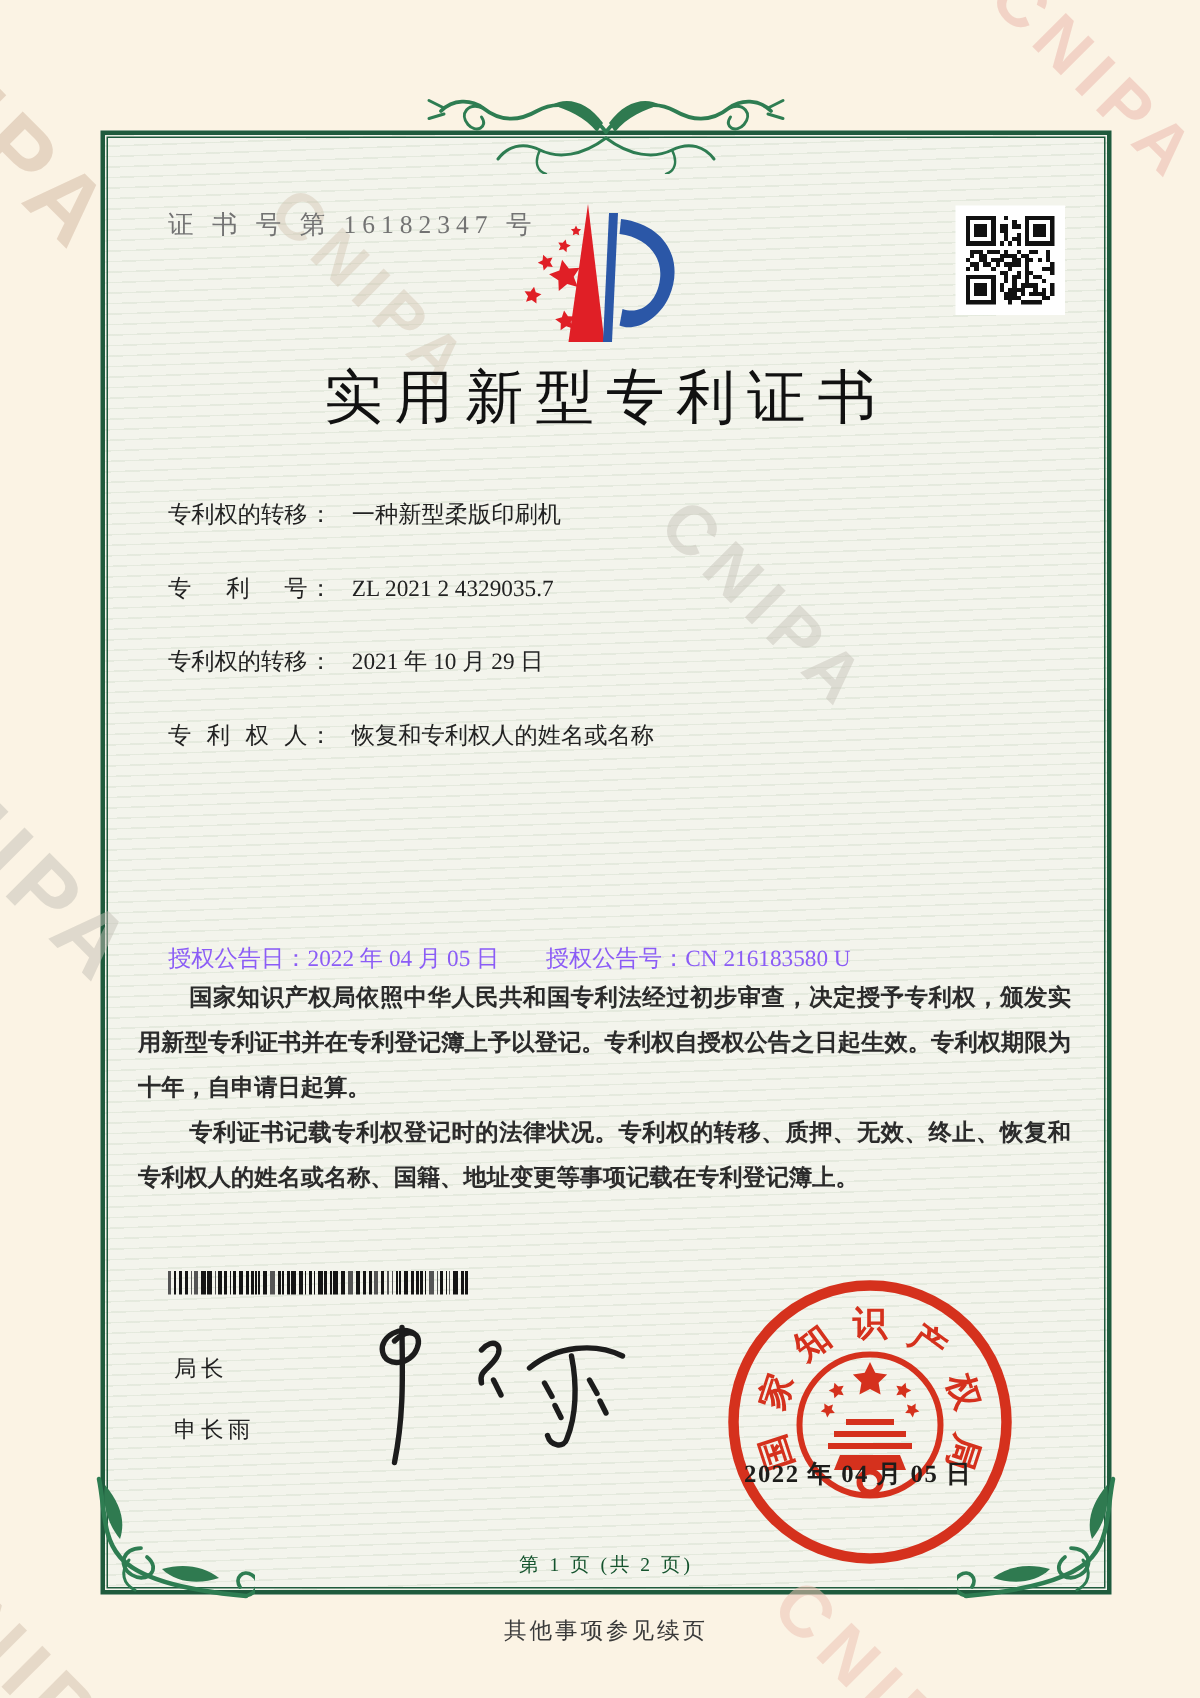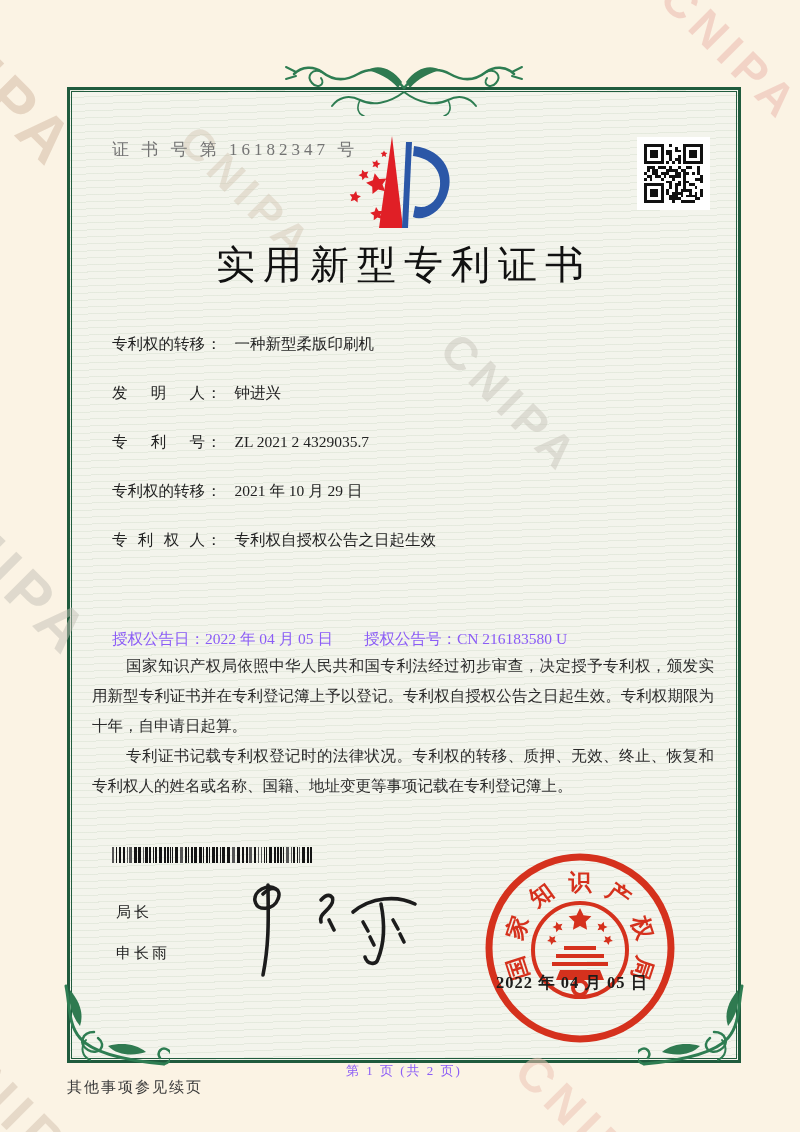--- a/index.html
+++ b/index.html
@@ -45,35 +45,35 @@
   .fields{position:absolute;left:112px;top:334px;width:600px;font-size:15.5px;color:#222;}
   .frow{height:20px;line-height:20px;margin-bottom:29px;white-space:nowrap;}
   .flabel{display:inline-block;width:93px;text-align:justify;text-align-last:justify;vertical-align:top;}
   .fcolon{display:inline-block;margin:0 13px 0 1px;}
   .grant-row{position:absolute;left:112px;top:629px;font-size:15.5px;color:#8b5cf6;white-space:nowrap;}
   .grant-pair1{display:inline-block;width:248px;}
   .paras{
     position:absolute;left:92px;top:651px;width:622px;
     font-size:15.5px;line-height:30px;color:#2b2b2b;text-align:justify;
   }
-  .paras p{text-indent:2.2em;}
+  .paras p{text-indent:2.2em;font-weight:bold;}
   .barcode{position:absolute;left:110px;top:847px;}
   .signer{position:absolute;left:116px;top:903px;font-family:"Liberation Sans","DejaVu Sans",sans-serif;
     font-size:15px;letter-spacing:3px;color:#222;}
   .signer div{margin-bottom:22px;}
   .signature{position:absolute;left:225px;top:878px;}
   .seal{position:absolute;left:482px;top:850px;width:196px;height:196px;}
   .seal-char{fill:var(--seal-red);font-size:23px;font-weight:bold;text-anchor:middle;
     font-family:"Liberation Serif","DejaVu Serif",serif;}
   .seal-date{
     position:absolute;left:496px;top:972px;width:180px;font-size:16.5px;font-weight:bold;
     color:#1d1d1b;letter-spacing:1px;white-space:nowrap;
   }
-  .page-info{position:absolute;left:67px;top:1034px;width:674px;text-align:center;font-size:13px;color:#8b5cf6;letter-spacing:2px;margin-top:28px;}
-  .continuation{position:absolute;left:67px;top:1078px;width:674px;font-size:15px;color:#3a3a3a;letter-spacing:2px;}
+  .page-info{position:absolute;left:67px;top:1034px;width:674px;text-align:center;font-size:13px;color:#14532d;letter-spacing:2px;}
+  .continuation{position:absolute;left:67px;top:1078px;width:674px;text-align:center;font-size:15px;color:#3a3a3a;letter-spacing:2px;}
 </style>
 </head>
 <body>
 
 <span class="wm" style="left:-70px;top:-32px;font-size:64px;color:rgba(214,188,166,0.55);">CNIPA</span>
 <span class="wm" style="left:688px;top:-30px;font-size:46px;color:rgba(236,190,178,0.6);">CNIPA</span>
 <span class="wm" style="left:205px;top:116px;font-size:44px;color:rgba(206,191,171,0.4);">CNIPA</span>
 <span class="wm" style="left:468px;top:322px;font-size:46px;color:rgba(200,196,186,0.5);">CNIPA</span>
 <span class="wm" style="left:-48px;top:468px;font-size:60px;color:rgba(196,191,181,0.5);">CNIPA</span>
 <span class="wm" style="left:-32px;top:1018px;font-size:56px;color:rgba(214,194,176,0.55);">CNIPA</span>
@@ -273,30 +273,27 @@
       </svg>
   </div>
 
   <div class="title">实用新型专利证书</div>
 
   <div class="fields">
     <div class="frow">
       <span class="flabel">专利权的转移</span><span class="fcolon">：</span><span class="fvalue">一种新型柔版印刷机</span>
     </div>
     <div class="frow">
-      <span class="flabel">发明人</span><span class="fcolon">：</span><span class="fvalue">钟进兴</span>
-    </div>
-    <div class="frow">
       <span class="flabel">专利号</span><span class="fcolon">：</span><span class="fvalue">ZL 2021 2 4329035.7</span>
     </div>
     <div class="frow">
       <span class="flabel">专利权的转移</span><span class="fcolon">：</span><span class="fvalue">2021 年 10 月 29 日</span>
     </div>
     <div class="frow">
-      <span class="flabel">专利权人</span><span class="fcolon">：</span><span class="fvalue">专利权自授权公告之日起生效</span>
+      <span class="flabel">专利权人</span><span class="fcolon">：</span><span class="fvalue">恢复和专利权人的姓名或名称</span>
     </div>
   </div>
 
   <div class="grant-row">
     <span class="grant-pair1">
       <span>授权公告日</span><span>：</span><span>2022 年 04 月 05 日</span>
     </span>
     <span>
       <span>授权公告号</span><span>：</span><span>CN 216183580 U</span>
     </span>

